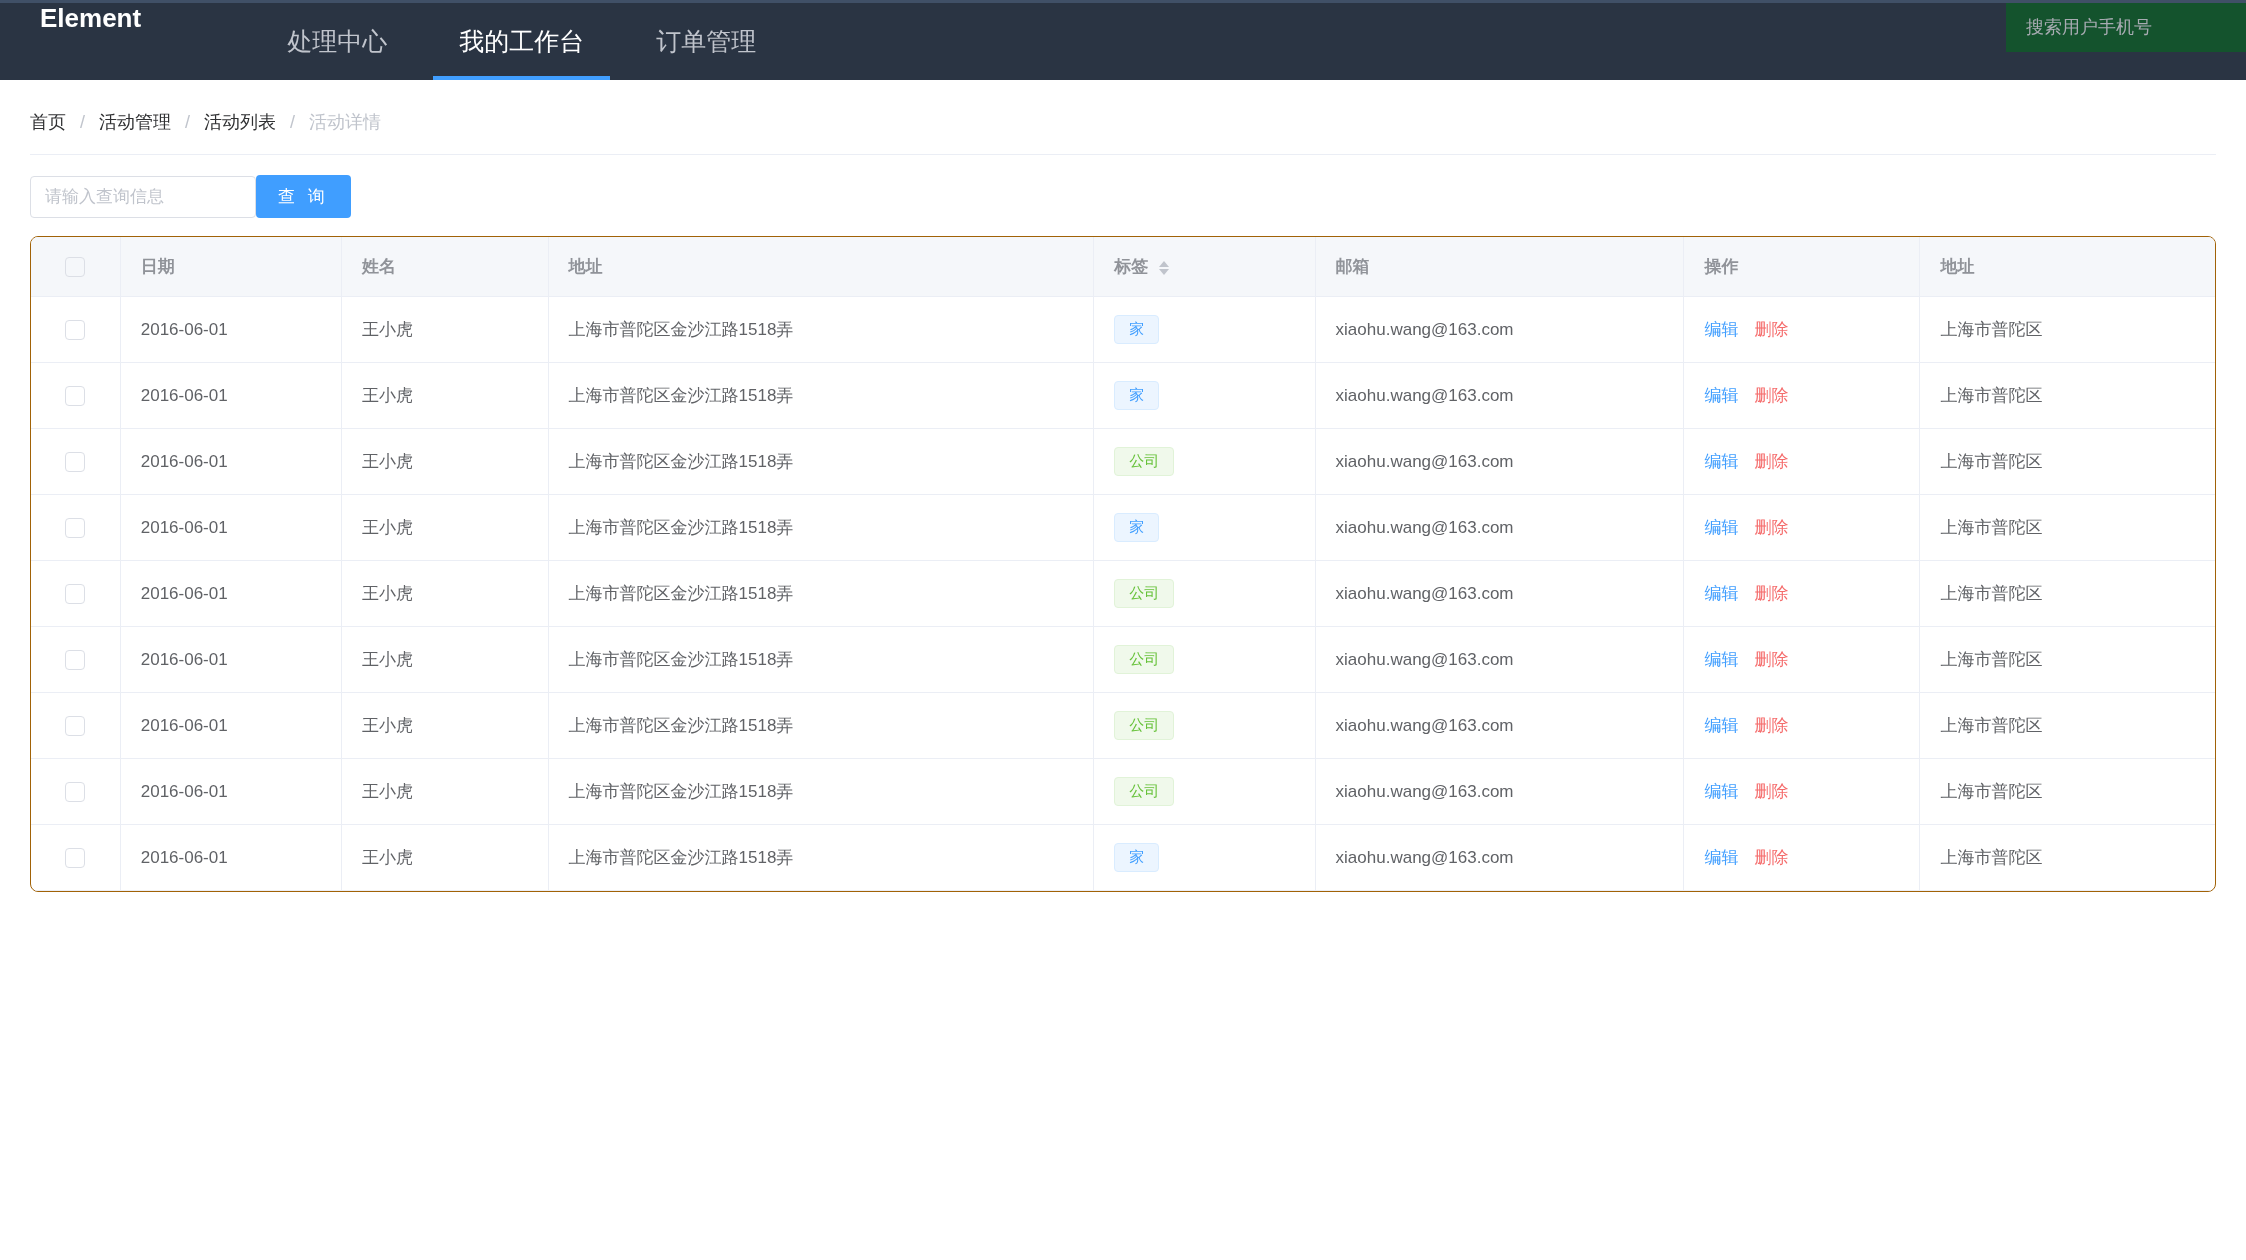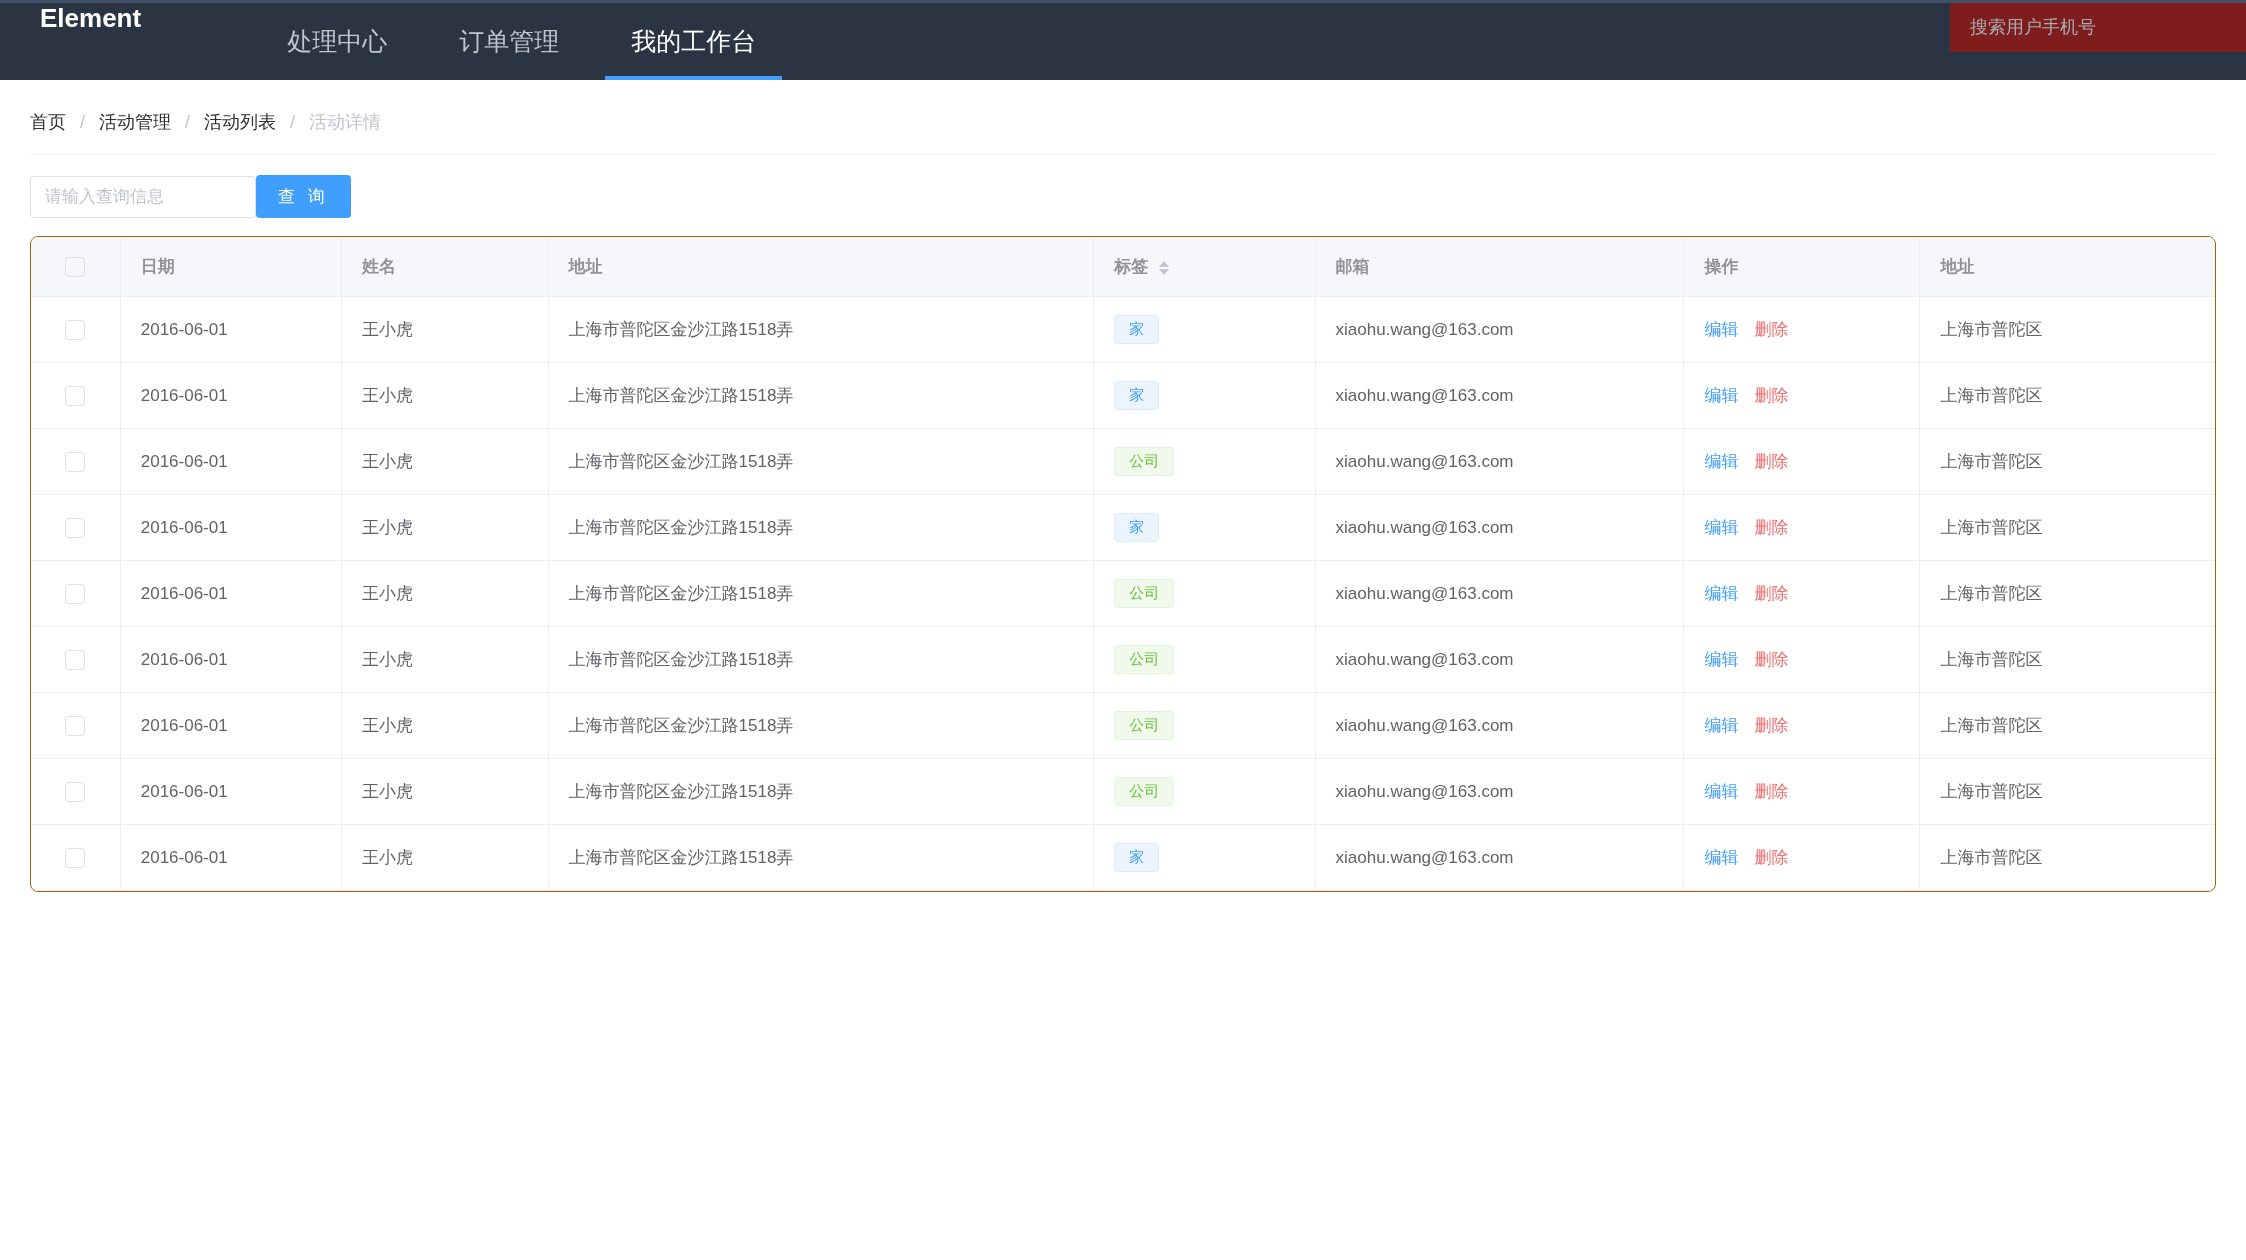--- a/index.html
+++ b/index.html
@@ -37,26 +37,26 @@
 .nav-item.active { color: #fff; }
 .nav-item.active::after {
   content: "";
   position: absolute;
   left: 10px; right: 10px; bottom: 0;
   height: 4px;
   background: #409eff;
 }
 .header-search {
   margin-left: auto;
-  background: #7f1d1d;
+  background: #14532d;
   border: none;
   color: #a8abb2;
   font-size: 18px;
   padding: 14px 20px;
-  width: 296px;
+  width: 240px;
   outline: none;
 }
 .header-search::placeholder { color: #a8abb2; }
 
 .content { padding: 20px 30px; }
 
 .breadcrumb {
   display: flex;
   align-items: center;
   font-size: 18px;
@@ -150,22 +150,22 @@
 .col-ops { width: 160px; }
 .col-addr2 { width: 200px; }
 </style>
 </head>
 <body>
 
 <div class="header">
   <div class="logo">Element</div>
   <div class="nav" id="nav">
       <div class="nav-item">处理中心</div>
+      <div class="nav-item active">我的工作台</div>
       <div class="nav-item">订单管理</div>
-      <div class="nav-item active">我的工作台</div>
     </div>
   <input class="header-search" placeholder="搜索用户手机号" style="">
 </div>
 
 <div class="content">
   <div class="breadcrumb" id="breadcrumb">
       <span class="breadcrumb-item">首页</span>
       <span class="breadcrumb-sep">/</span>
       <span class="breadcrumb-item">活动管理</span>
       <span class="breadcrumb-sep">/</span>

